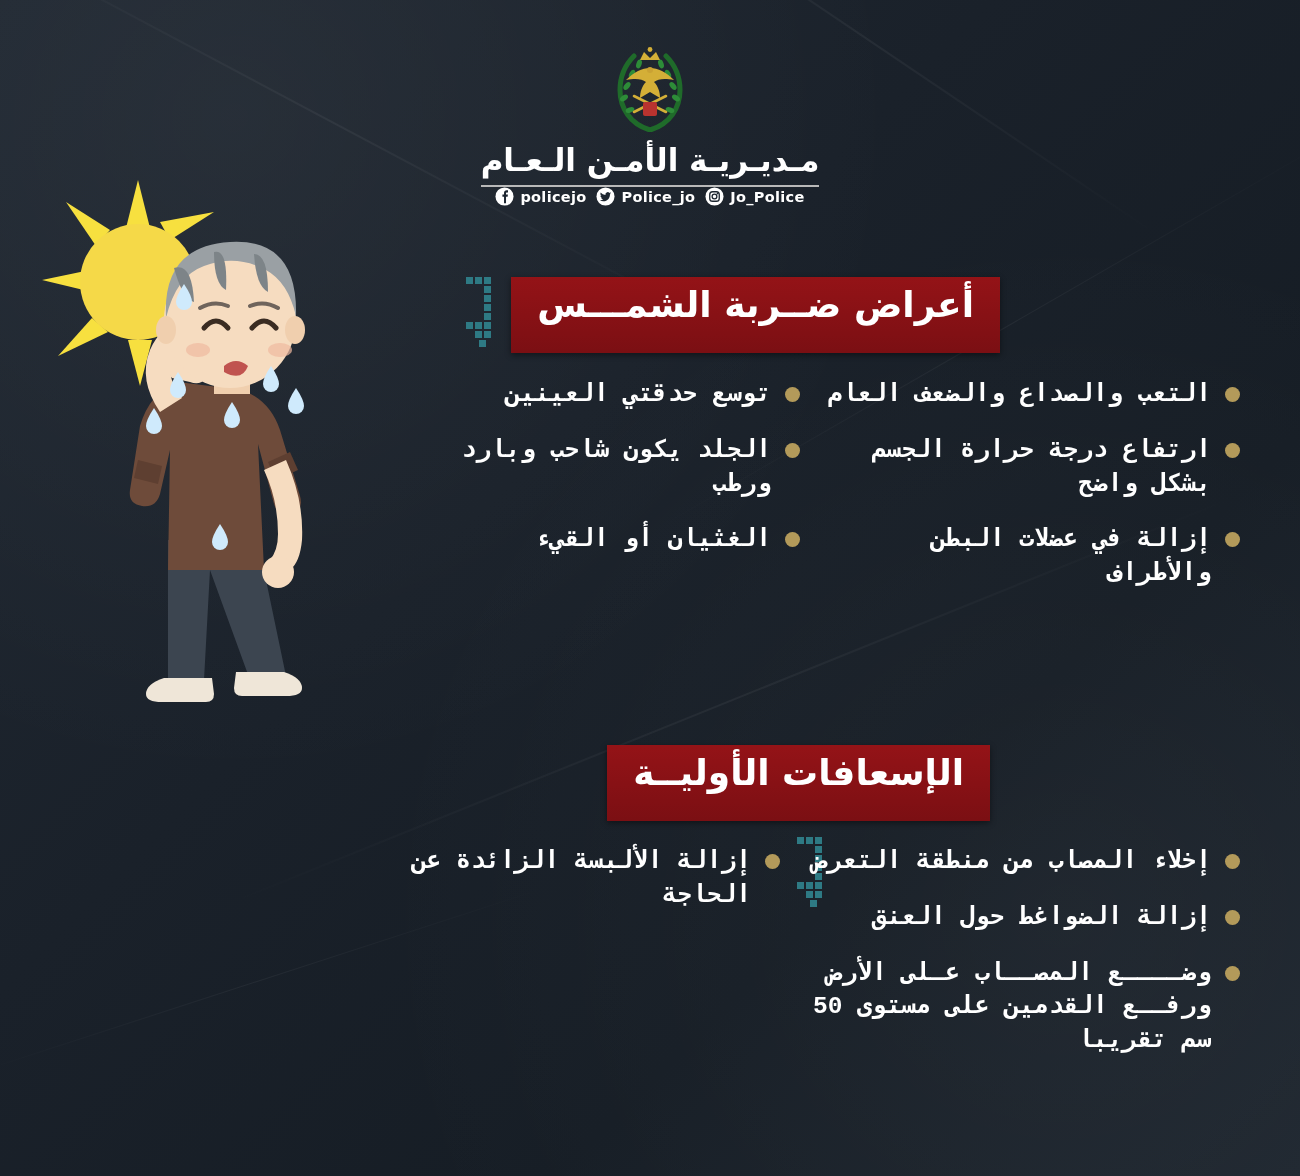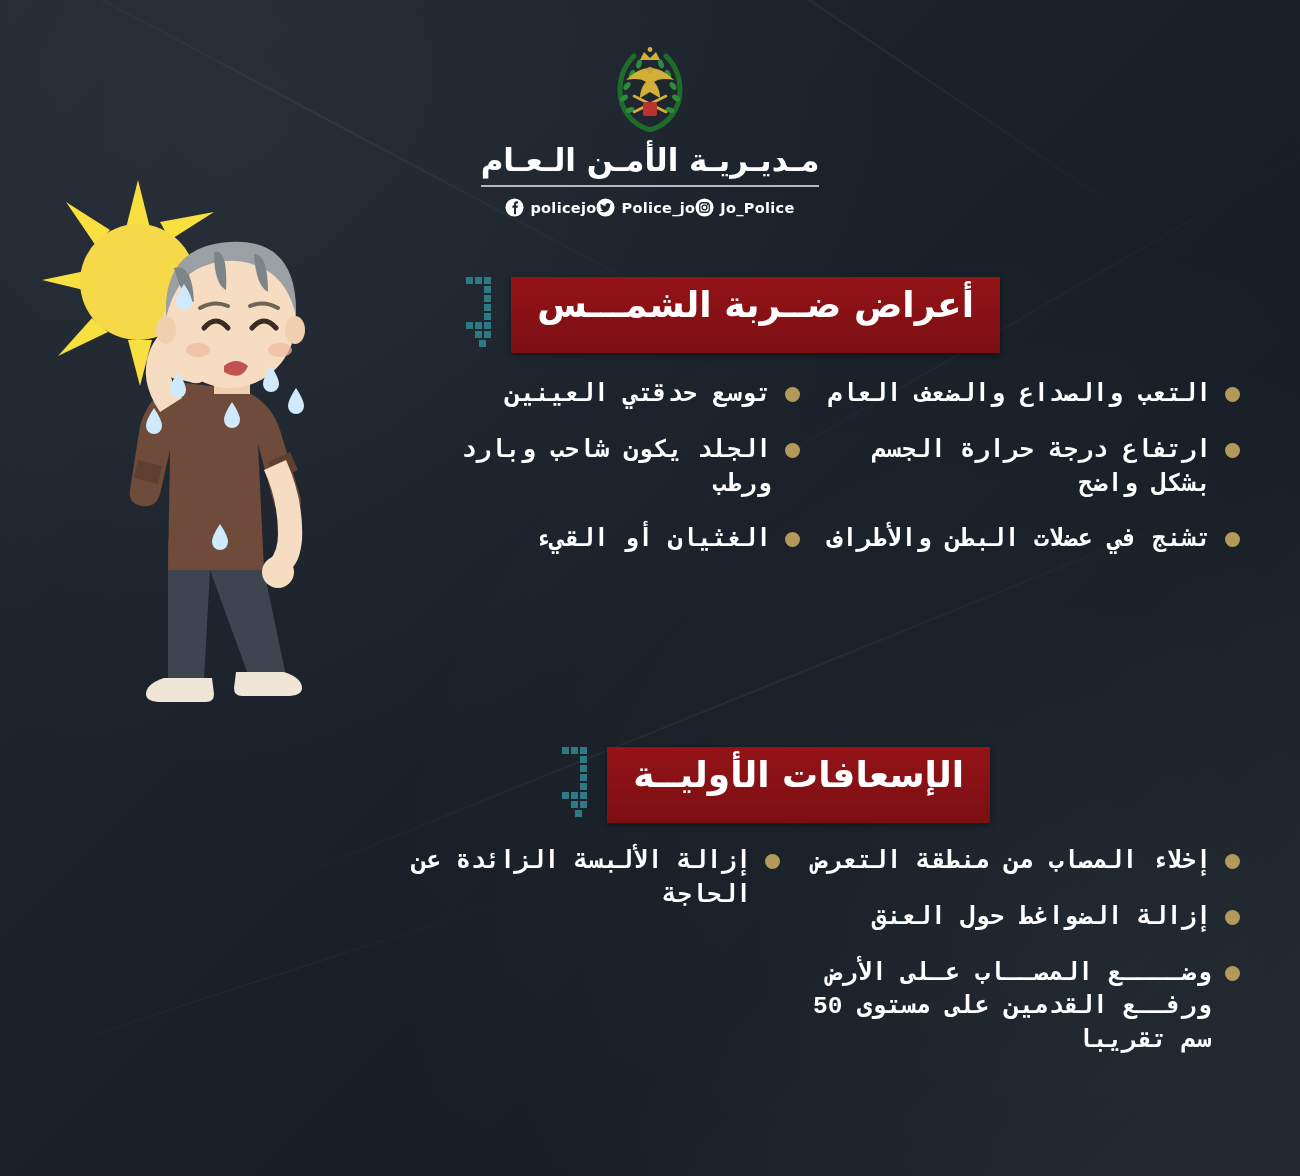--- a/index.html
+++ b/index.html
@@ -40,22 +40,21 @@
   .dept-name {
     margin-top: 10px;
     color: #ffffff;
     font-size: 31px;
     font-weight: bold;
     letter-spacing: 1px;
     border-bottom: 2px solid #b9b9b9;
     padding-bottom: 7px;
   }
   .socials {
-    margin-top: 11px;
-    display: flex; align-items: center; 
+    display: flex; align-items: center; gap: 10px;
     direction: ltr;
   }
   .social { display: flex; align-items: center; gap: 6px; }
   .social-label { color: #ffffff; font-size: 14.5px; font-weight: bold; letter-spacing: .3px; }
   .sicon { width: 19px; height: 19px; display: block; }
 
   
   .banner-row {
     position: absolute;
     display: flex; align-items: center; gap: 14px;
@@ -67,21 +66,21 @@
     color: #fff;
     font-size: 36px; font-weight: bold;
     padding: 7px 26px 28px 26px;
     letter-spacing: 1px;
     white-space: nowrap;
     box-shadow: 0 2px 6px rgba(0,0,0,.45);
   }
   .arrow-dots { width: 58px; height: 80px; }
 
   #banner1 { top: 275px; right: 300px; }
-  #banner2 { top: 745px; right: 310px; }
+  #banner2 { top: 745px; right: 310px; flex-direction: column; }
 
   
   .col { position: absolute; }
   .bullet-item {
     display: flex; align-items: flex-start; gap: 14px;
     margin-bottom: 22px;
     direction: rtl;
   }
   .dot {
     flex: 0 0 auto;
@@ -267,21 +266,21 @@
     <div class="bullet-item">
       <span class="dot"></span>
       <span class="btext">التعب والصداع والضعف العام</span>
     </div>
     <div class="bullet-item">
       <span class="dot"></span>
       <span class="btext">ارتفاع درجة حرارة الجسم بشكل واضح</span>
     </div>
     <div class="bullet-item">
       <span class="dot"></span>
-      <span class="btext">تشنج في عضلات البطن والأطراف</span>
+      <span class="btext">إزالة في عضلات البطن والأطراف</span>
     </div>
   </div>
 
   <div class="col" id="sym-left">
     <div class="bullet-item">
       <span class="dot"></span>
       <span class="btext">توسع حدقتي العينين</span>
     </div>
     <div class="bullet-item">
       <span class="dot"></span>

